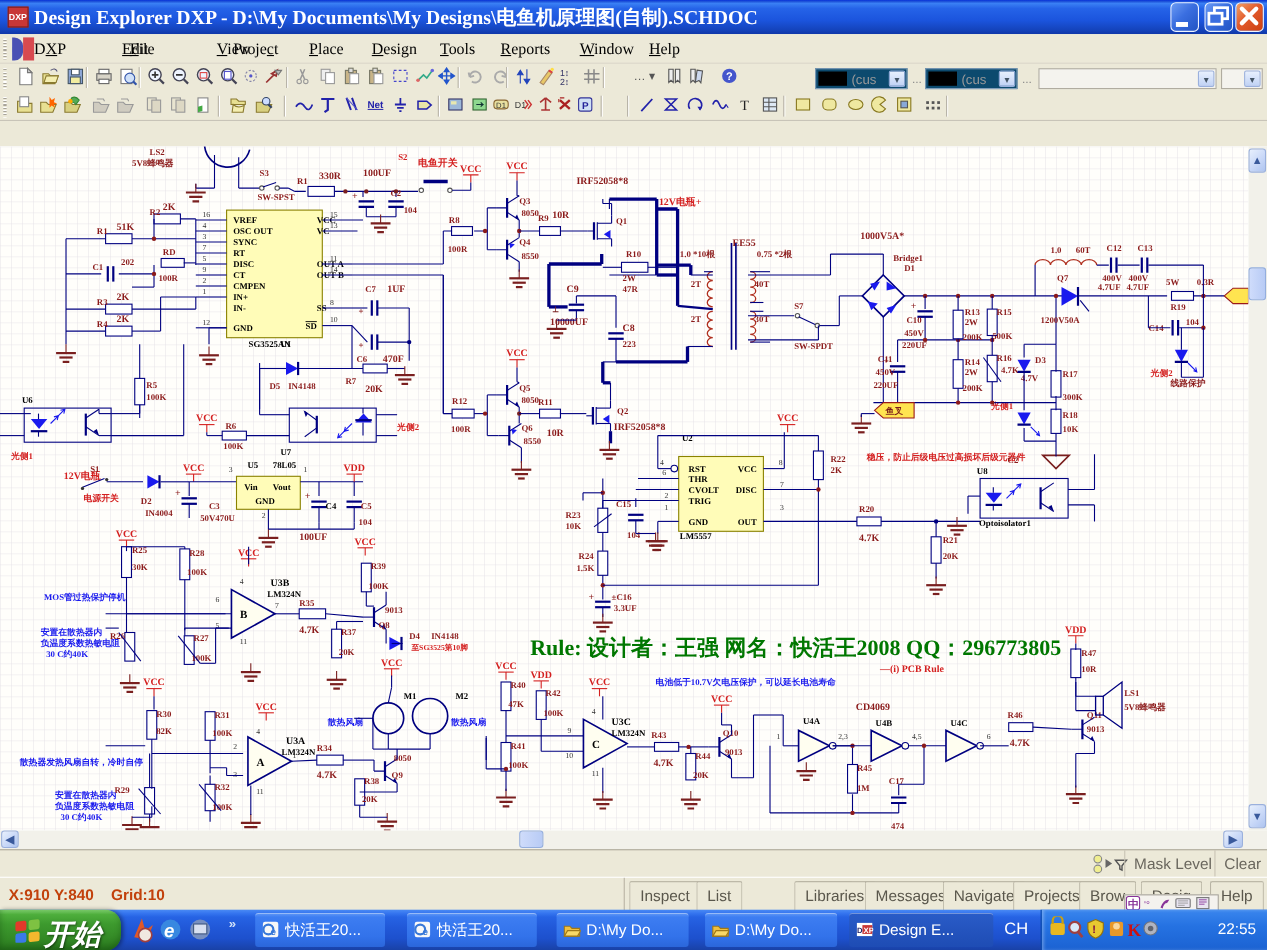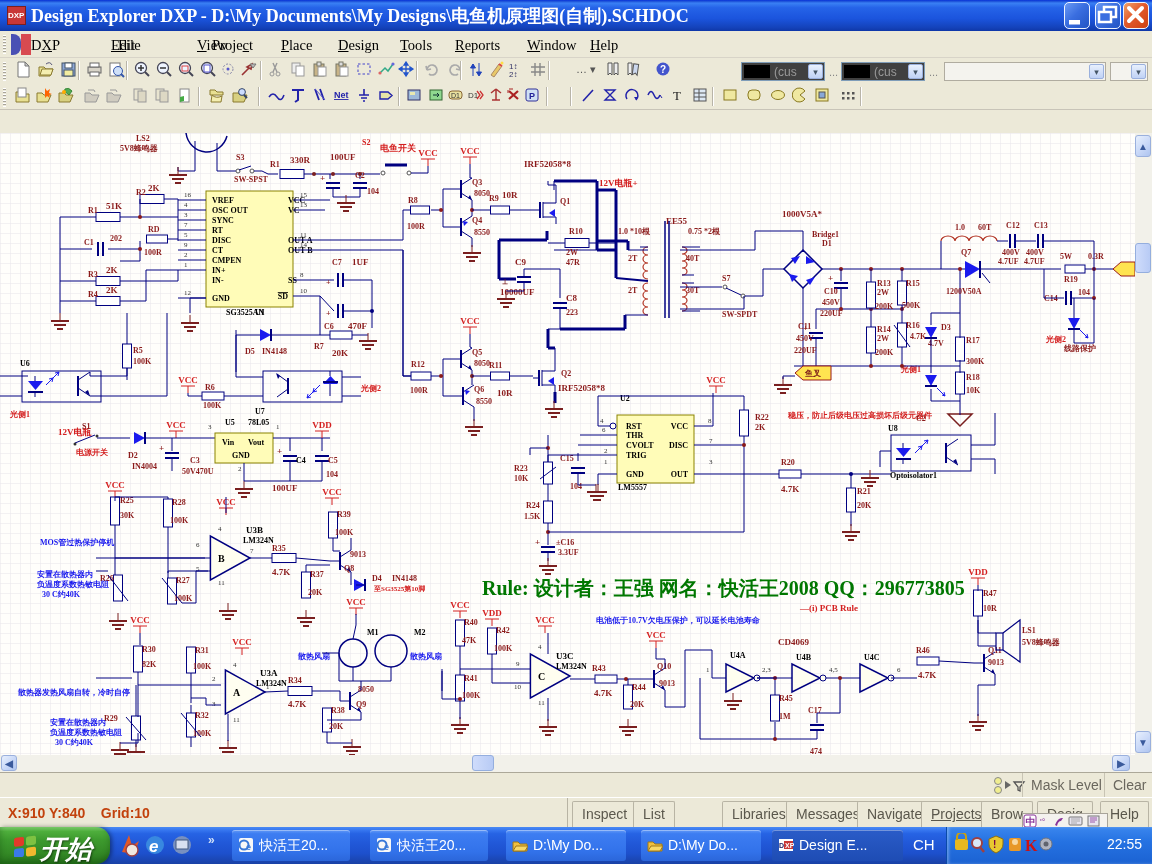--- a/index.html
+++ b/index.html
@@ -22,21 +22,21 @@
 #dxplogo { position:absolute; left:11px; top:3px; width:20px; height:21px; }
 #dxplogo .l { position:absolute; left:0; top:0; width:10px; height:21px; background:#4a50b4; border-radius:0 8px 8px 0; }
 #dxplogo .r { position:absolute; left:10px; top:0; width:10px; height:21px; background:#d84a50; }
 .menuitem { position:absolute; top:6px; font-size:14.5px; color:#000; font-family:"Liberation Serif",serif; }
 .menuitem u { text-decoration:underline; }
 
 #toolbar1 { position:absolute; left:0; top:58px; width:1152px; height:27px; background:#ECE9D8; }
 #toolbar2 { position:absolute; left:0; top:85px; width:1152px; height:25px; background:#ECE9D8; border-bottom:1px solid #c8c4b8; }
 .tsep { position:absolute; top:3px; width:1px; height:19px; background:#b8b4a8; box-shadow:1px 0 0 #fff; }
 .ticn { position:absolute; top:3px; width:20px; height:20px; font-size:14px; text-align:center; line-height:20px; }
-.cdrop { position:absolute; top:4px; width:84px; height:19px; background:#404040; border:1px solid #7f9db9; }
+.cdrop { position:absolute; top:4px; width:84px; height:19px; background:#0c4a6e; border:1px solid #7f9db9; }
 .cdrop .sw { position:absolute; left:2px; top:2px; width:26px; height:13px; background:#000; }
 .cdrop .ct { position:absolute; left:32px; top:2px; font-size:12px; color:#999; }
 .cdrop .da { position:absolute; right:1px; top:1px; width:15px; height:15px; background:linear-gradient(#e8f0fd,#c0d2f5); border:1px solid #9ab0dd; border-radius:2px; color:#456; font-size:9px; text-align:center; line-height:15px; }
 .wdrop { position:absolute; top:4px; height:19px; background:#f4f3ee; border:1px solid #b0aca0; }
 .wdrop .da { position:absolute; right:1px; top:1px; width:15px; height:15px; background:linear-gradient(#e8f0fd,#c0d2f5); border:1px solid #9ab0dd; border-radius:2px; color:#456; font-size:9px; text-align:center; line-height:15px; }
 
 #tabrow { position:absolute; left:0; top:110px; width:1152px; height:23px; background:#d4d0c4; border-top:1px solid #fff; }
 #tab1 { position:absolute; left:0px; top:0px; width:222px; height:23px; background:#f6f5f1; border:1px solid #9a9684; border-bottom:none; border-radius:2px 4px 0 0; }
 #tab1 .icn { position:absolute; left:7px; top:5px; width:19px; height:12px; background:repeating-conic-gradient(#888 0 25%,#d8d47a 0 50%) 0 0/4px 4px; border:1px solid #444; }
 #tab1 .txt { position:absolute; left:31px; top:3px; font-size:14px; color:#000; white-space:nowrap; }
@@ -1536,21 +1536,21 @@
 
   <div id="status">
     <div class="coords">X:910 Y:840&nbsp;&nbsp;&nbsp;&nbsp;Grid:10</div>
     <div style="position:absolute;left:567px;top:0;width:1px;height:30px;background:#b8b4a4;"></div>
     <div class="paneltab" style="left:572px;">Inspect</div>
     <div class="paneltab" style="left:633px;">List</div>
     <div class="paneltab" style="left:677px;margin-left:48px;">Files</div>
     <div class="paneltab" style="left:722px;">Libraries</div>
     <div class="paneltab" style="left:786px;">Messages</div>
     <div class="paneltab" style="left:857px;">Navigate</div>
-    <div class="paneltab" style="left:921px;text-decoration:underline;">Projects</div>
+    <div class="paneltab" style="left:921px;">Projects</div>
     <div class="paneltab" style="left:981px;">Brow</div>
     <div class="paneltab" style="left:1037px;">Desig</div>
       <div class="paneltab" style="left:1100px;">Help</div>
   </div>
   <div id="langbar"><svg width="84" height="14" viewBox="0 0 84 14">
  <rect x="1" y="1" width="12" height="12" rx="2" fill="#fff" stroke="#883399"></rect>
         <text x="2.5" y="11" font-size="10" font-weight="bold" fill="#883399">中</text>
  <text x="17" y="11" font-size="9" fill="#883399">'°</text>
  <path d="M32,11 q3,-8 8,-7 l-2,3 q-3,0 -4,5 z" fill="#883399"></path>
  <rect x="46" y="3" width="13" height="8" rx="1" fill="#e8e4f0" stroke="#777"></rect>

